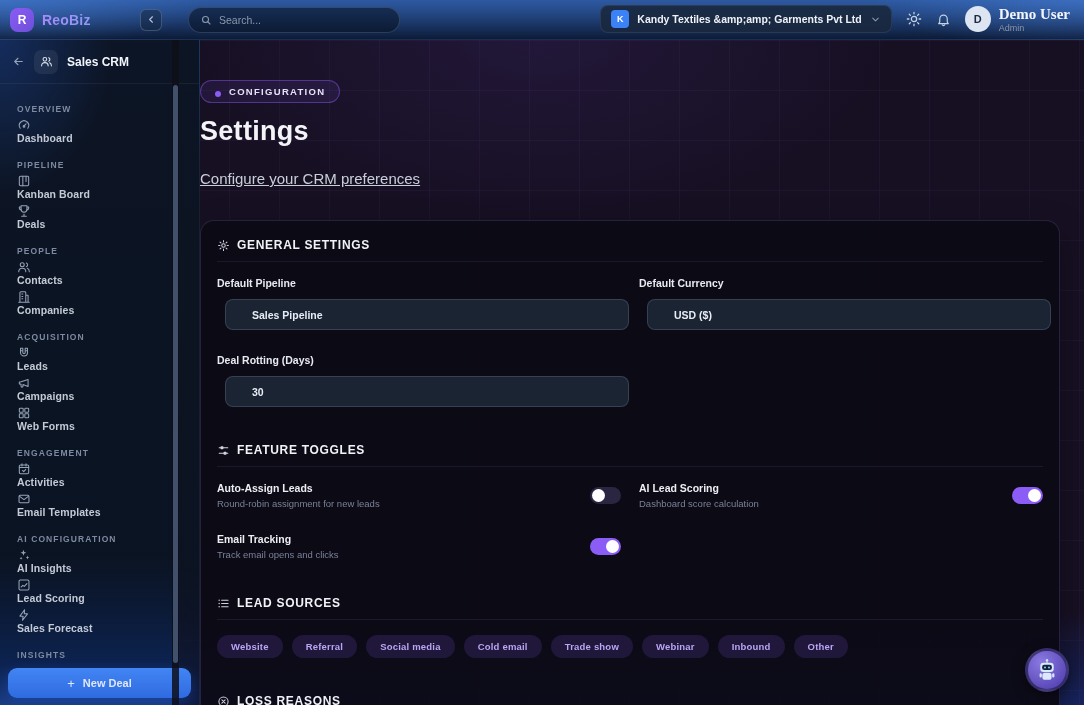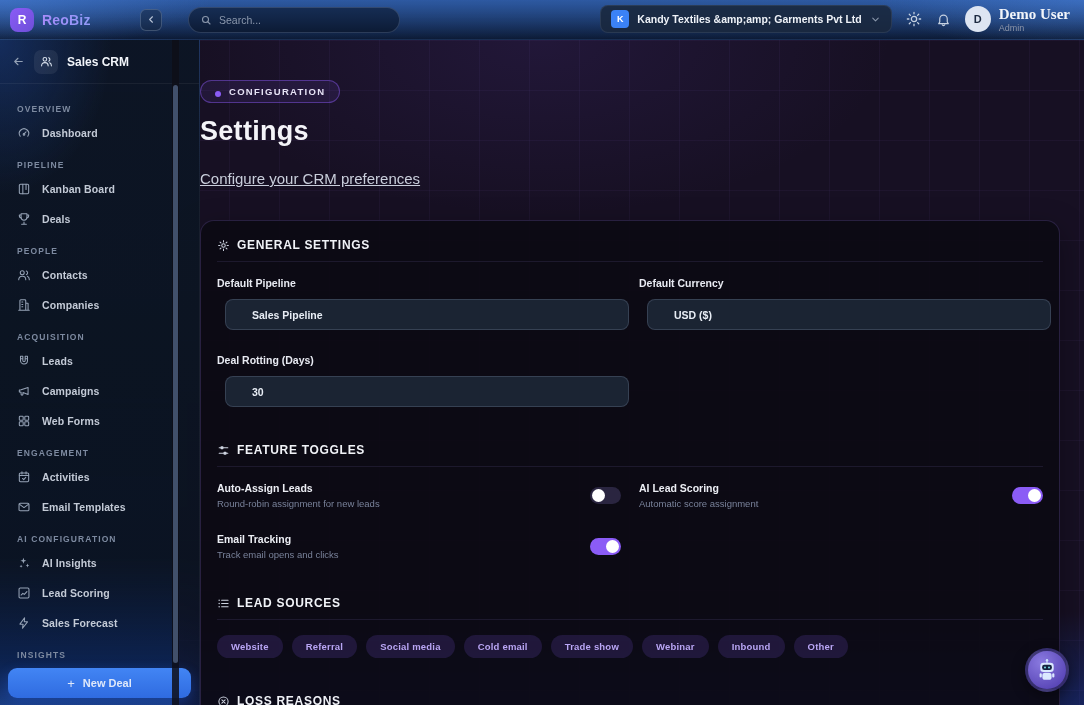--- a/index.html
+++ b/index.html
@@ -92,22 +92,22 @@
     display:flex; align-items:center; justify-content:center; color:#d7dfeb;
   }
   .crm-title { font-size:12px; font-weight:bold; color:#f2f5fa; }
   .side-nav { padding:8px 8px 44px; }
   .side-section { margin-top:6px; }
   .side-label {
     font-size:8.5px; font-weight:bold; letter-spacing:1.1px; color:#7d8aa0;
     padding:6px 9px 4px;
   }
   .side-item {
-    height:30px; display:flex; align-items:center; gap:11px; padding:0 9px;
-    border-radius:8px; cursor:pointer; color:#c3cad6;
+    height:30px; display:flex; align-items:flex-start; gap:0; padding:0 9px;
+    border-radius:8px; cursor:pointer; color:#c3cad6;flex-direction:column;
   }
   .side-item .nav-ic { color:#96a3b6; display:flex; }
   .side-item .nav-txt { font-size:10.5px; font-weight:600; letter-spacing:.1px; }
   .newdeal-btn {
     position:absolute; left:8px; right:8px; bottom:7px; height:30px;
     border:none; border-radius:9px; cursor:pointer;
     background:linear-gradient(180deg,#4285f4,#2f6be0);
     color:#dfe8fa; font-size:11px; font-weight:bold; font-family:inherit;
     display:flex; align-items:center; justify-content:center; gap:8px;
     box-shadow:0 4px 12px rgba(30,80,200,.4);
@@ -457,21 +457,21 @@
                 <div class="toggle-name">Auto-Assign Leads</div>
                 <div class="toggle-desc">Round-robin assignment for new leads</div>
               </div>
               <div class="toggle">
                 <div class="knob"></div>
               </div>
             </div>
             <div class="toggle-row">
               <div>
                 <div class="toggle-name">AI Lead Scoring</div>
-                <div class="toggle-desc">Automatic score assignment</div>
+                <div class="toggle-desc">Dashboard score calculation</div>
               </div>
               <div class="toggle on">
                 <div class="knob"></div>
               </div>
             </div>
             <div class="toggle-row">
               <div>
                 <div class="toggle-name">Email Tracking</div>
                 <div class="toggle-desc">Track email opens and clicks</div>
               </div>

